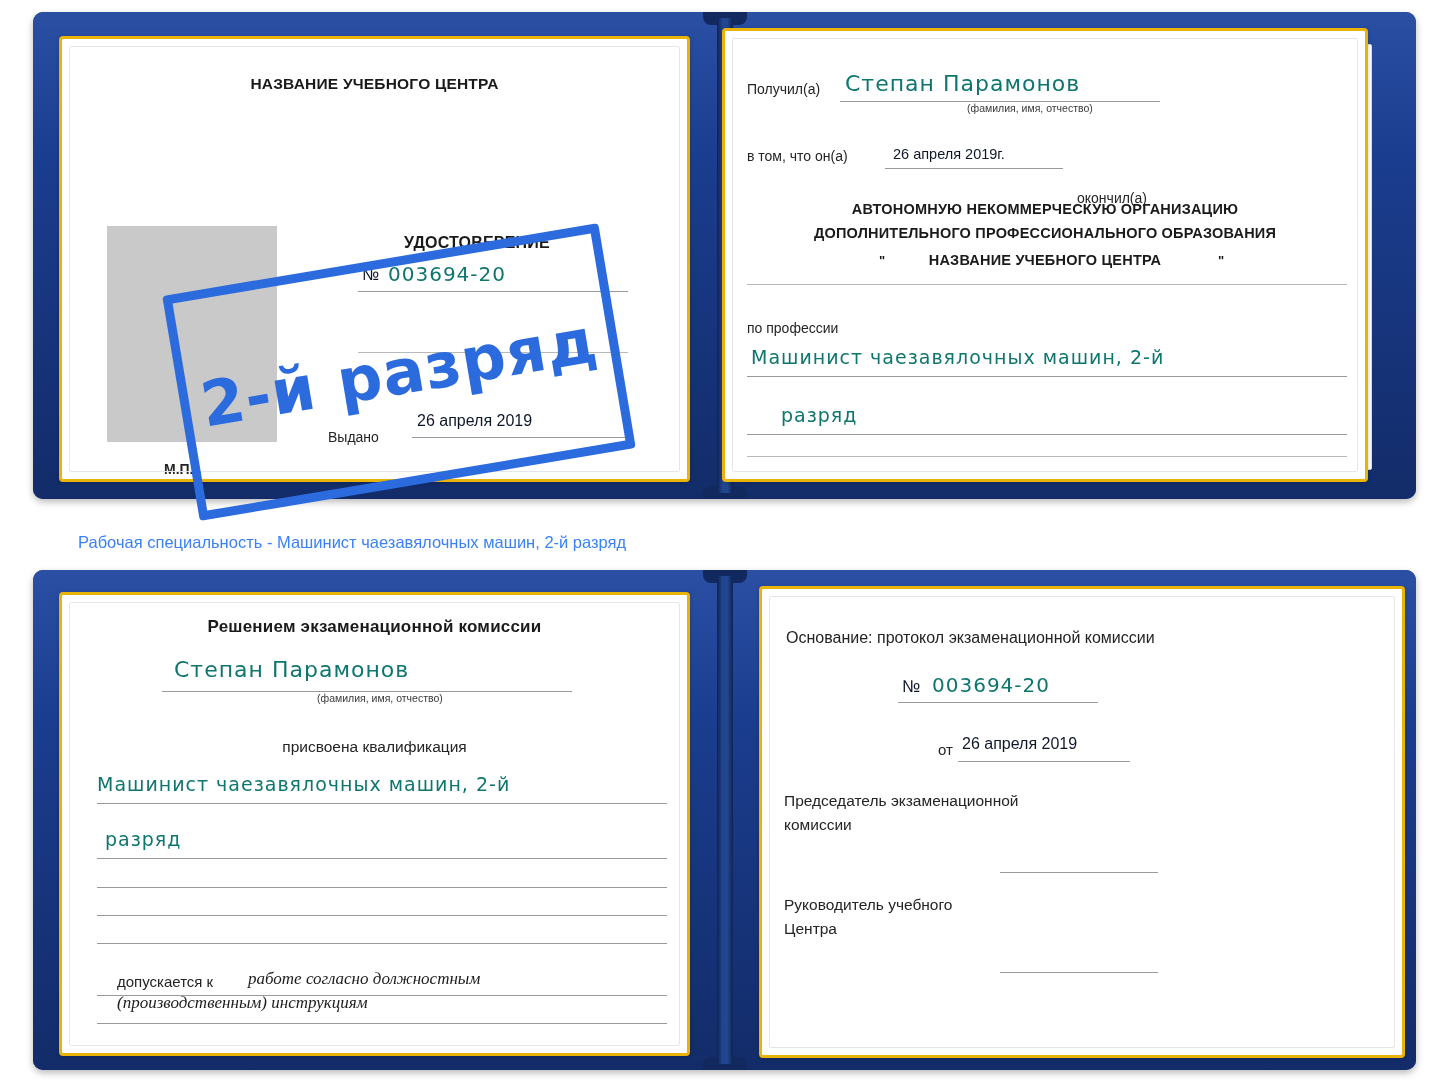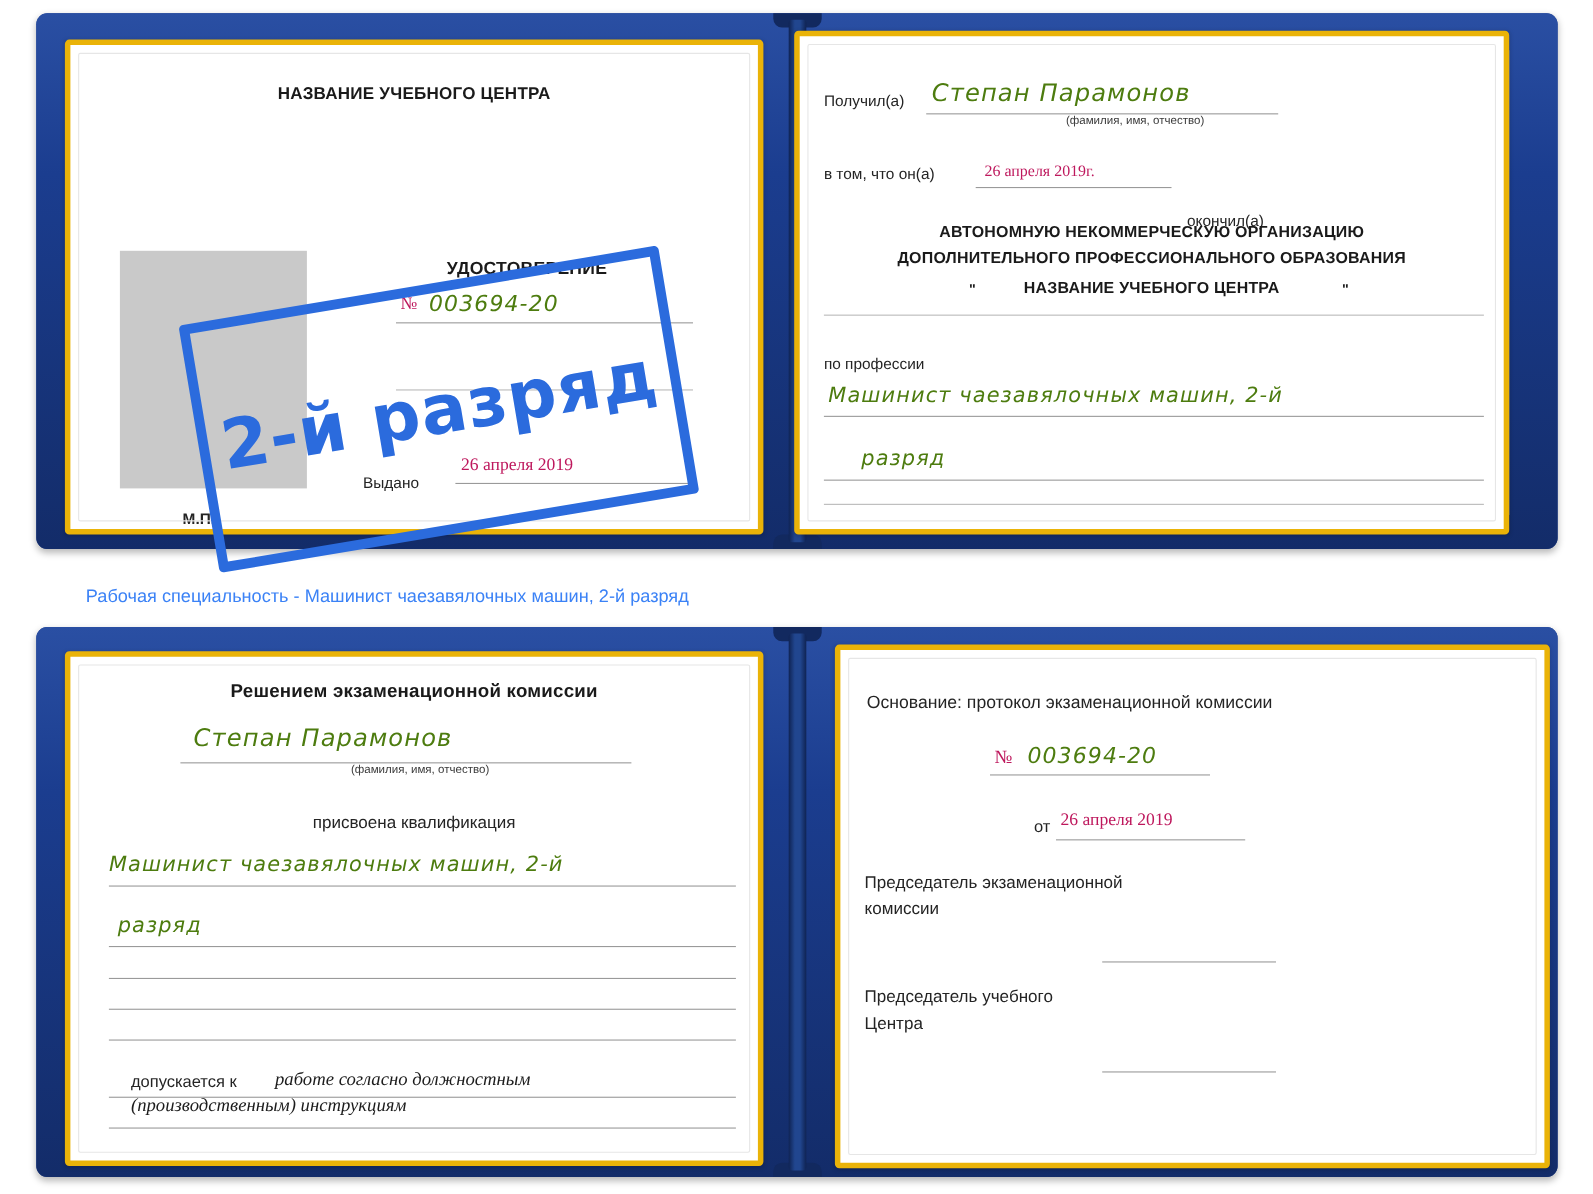--- a/index.html
+++ b/index.html
@@ -50,21 +50,21 @@
     height: 13px;
     background: #12295f;
   }
   .booklet .notch-top { top: 0; border-radius: 0 0 8px 8px; }
   .booklet .notch-bottom { bottom: 0; border-radius: 8px 8px 0 0; }
 
   
   .page {
     position: absolute;
     background: #ffffff;
-    border: 5px solid #eab308;
+    border: 3px solid #eab308;
     border-radius: 4px;
     box-shadow: 0 1px 4px rgba(0,0,0,0.18);
     overflow: hidden;
   }
   .page.inner-border::after {
     content: "";
     position: absolute;
     inset: 7px;
     border: 1px solid #e6e6e6;
     border-radius: 2px;
@@ -105,28 +105,27 @@
   .lbl {
     font-size: 14px;
     color: #242424;
   }
   .lbl-sm {
     font-size: 10.5px;
     color: #3a3a3a;
   }
   .script {
     font-family: "DejaVu Sans", sans-serif;
-    color: #4d7c0f;
-    font-style: italic;
+    color: #0f766e;
     font-size: 19px;
     letter-spacing: 1px;
   }
   .typed {
-    font-family: Liberation Serif, serif;
-    color: #be185d;
+    font-family: Liberation Sans, sans-serif;
+    color: #0f172a;
     font-size: 15px;
   }
   .italic-serif {
     font-family: "Liberation Serif", serif;
     font-style: italic;
     font-size: 17px;
     color: #1c1c1c;
   }
   .rule {
     position: absolute;
@@ -299,16 +298,16 @@
   <div class="rule" style="left:136px; top:113px; width:200px;"></div>
 
   <div class="abs lbl" style="left:176px; top:152px; font-size:15px;">от</div>
   <div class="abs typed" style="left:200px; top:146px; font-size:16px;">26 апреля 2019</div>
   <div class="rule" style="left:196px; top:172px; width:172px;"></div>
 
   <div class="abs lbl" style="left:22px; top:203px; font-size:15.5px;">Председатель экзаменационной</div>
   <div class="abs lbl" style="left:22px; top:227px; font-size:15.5px;">комиссии</div>
   <div class="rule" style="left:238px; top:283px; width:158px;"></div>
 
-  <div class="abs lbl" style="left:22px; top:307px; font-size:15.5px;">Председатель учебного</div>
+  <div class="abs lbl" style="left:22px; top:307px; font-size:15.5px;">Руководитель учебного</div>
   <div class="abs lbl" style="left:22px; top:331px; font-size:15.5px;">Центра</div>
   <div class="rule" style="left:238px; top:383px; width:158px;"></div>
 </div>
 
 </body></html>

